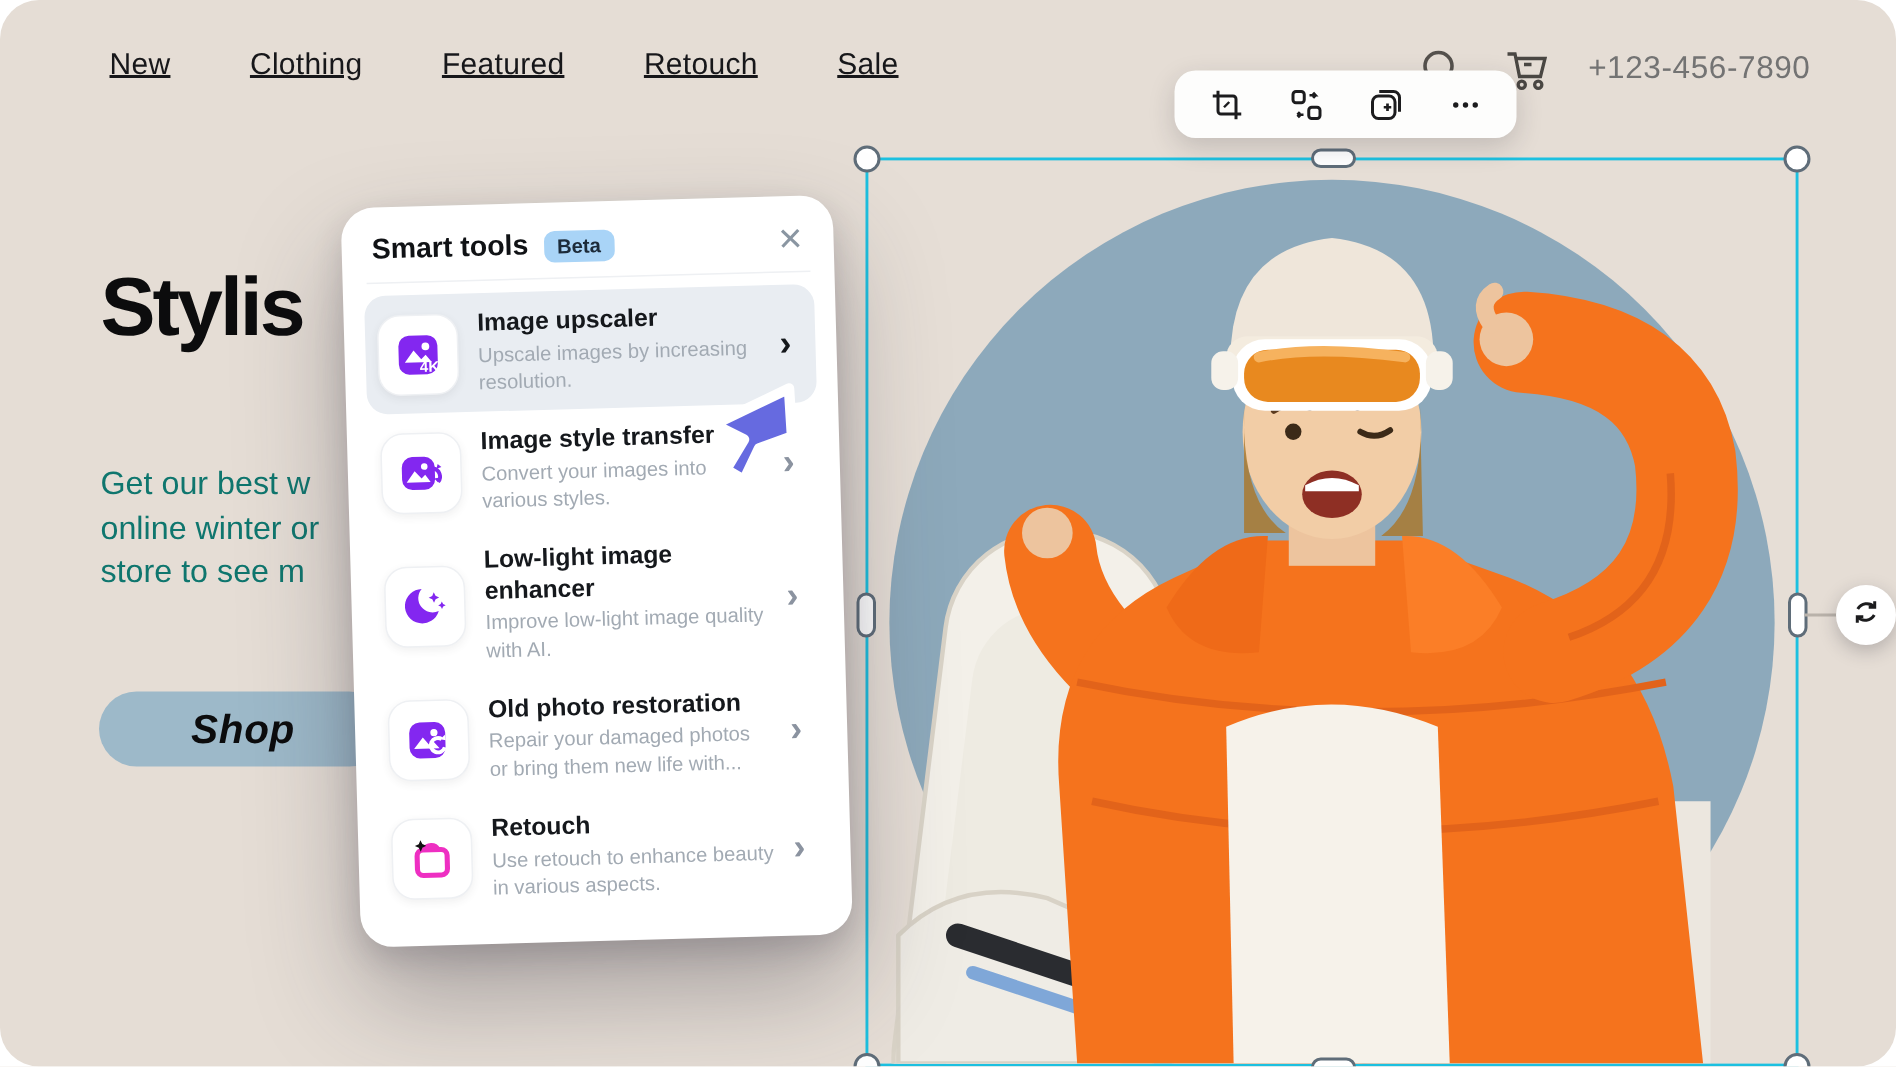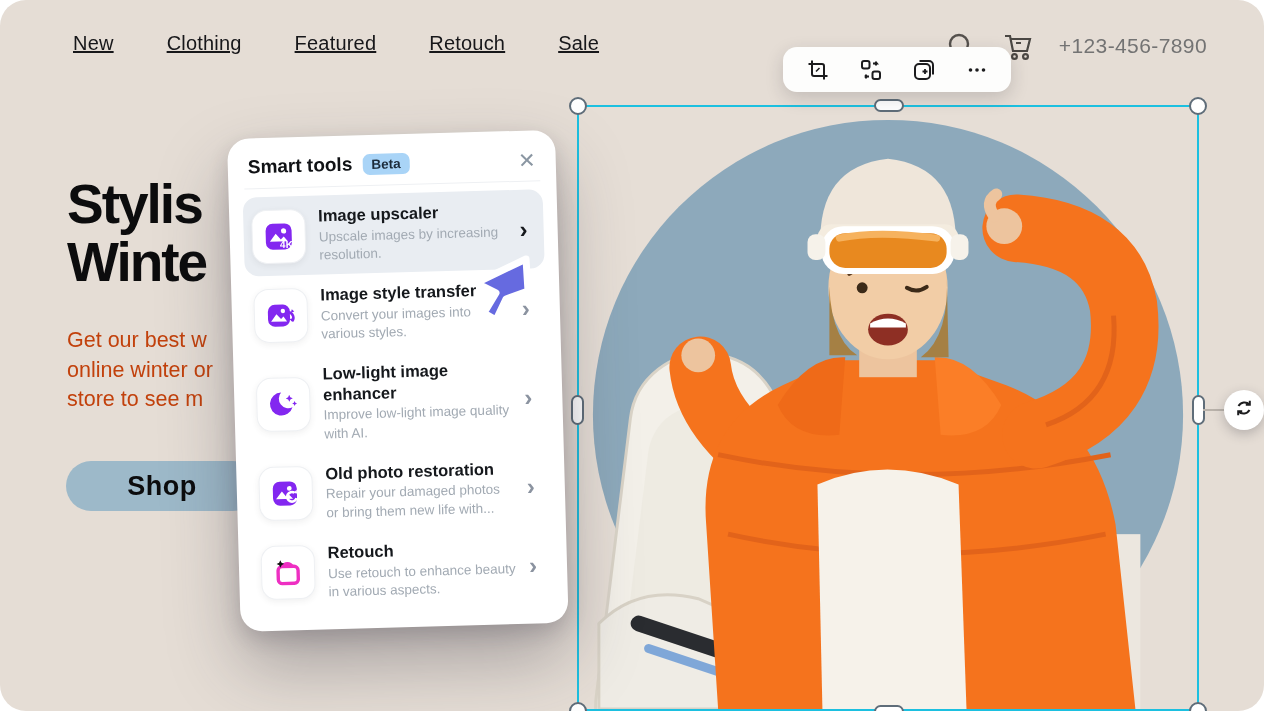--- a/index.html
+++ b/index.html
@@ -24,23 +24,23 @@
   .handle{position:absolute;background:#fff;border:2px solid #5f6d79;box-sizing:border-box;}
   .h-circle{width:18px;height:18px;border-radius:50%;}
   .h-pill-h{width:30px;height:13px;border-radius:7px;}
   .h-pill-v{width:13px;height:30px;border-radius:7px;}
   .rotate-line{position:absolute;left:1203px;top:409px;width:22px;height:2px;background:#b9b2aa;}
   .rotate-btn{position:absolute;left:1224px;top:390px;width:40px;height:40px;border-radius:50%;background:#fff;
     box-shadow:0 4px 12px rgba(40,40,50,.25);display:flex;align-items:center;justify-content:center;cursor:pointer;}
 
   
   .hero-h{position:absolute;left:67px;top:175px;font-size:55px;line-height:1.06;font-weight:900;color:#0c0c0d;letter-spacing:-2px;}
-  .hero-p{position:absolute;left:67px;top:326px;font-size:21.5px;line-height:1.38;color:#c2410c;}
+  .hero-p{position:absolute;left:67px;top:308px;font-size:21.5px;line-height:1.38;color:#0f766e;}
   .shop-btn{position:absolute;left:66px;top:461px;width:192px;height:50px;border-radius:26px;background:#9db9c9;
-    display:flex;align-items:center;justify-content:center;font-size:27px;font-weight:900;color:#0c0c0d;letter-spacing:.5px;cursor:pointer;}
+    display:flex;align-items:center;justify-content:center;font-size:27px;font-weight:900;color:#0c0c0d;letter-spacing:.5px;cursor:pointer;font-style:italic;}
 
   
   .panel{position:absolute;left:227px;top:139px;width:328px;background:#ffffff;border-radius:22px;
     box-shadow:0 34px 70px rgba(50,45,60,.35), 0 8px 20px rgba(50,45,60,.18);
     transform:rotate(-1.6deg);transform-origin:top left;padding:16px 14px 18px;box-sizing:border-box;}
   .panel-head{display:flex;align-items:center;padding:2px 6px 10px;}
   .panel-title{font-size:19px;font-weight:800;color:#101215;}
   .beta{margin-left:10px;background:#a9d4f7;color:#1c2b3a;font-size:13.5px;font-weight:600;padding:3px 9px;border-radius:7px;}
   .close-x{margin-left:auto;font-size:21px;color:#8a96a2;cursor:pointer;line-height:1;}
   .divider{height:1px;background:#eef0f3;margin:0 2px 8px;}
@@ -198,21 +198,20 @@
       <svg width="22" height="22" viewBox="0 0 22 22" fill="#1c1c1e">
         <circle cx="4.5" cy="11" r="1.8"></circle>
           <circle cx="11" cy="11" r="1.8"></circle>
           <circle cx="17.5" cy="11" r="1.8"></circle>
       </svg>
     </span>
   </div>
 
   <div class="hero-h">
     <div>Stylis</div>
-    <div>Winte</div>
   </div>
   <div class="hero-p">
     <div>Get our best w</div>
     <div>online winter or</div>
     <div>store to see m</div>
   </div>
   <div class="shop-btn">Shop</div>
 
   <div class="panel">
     <div class="panel-head">

